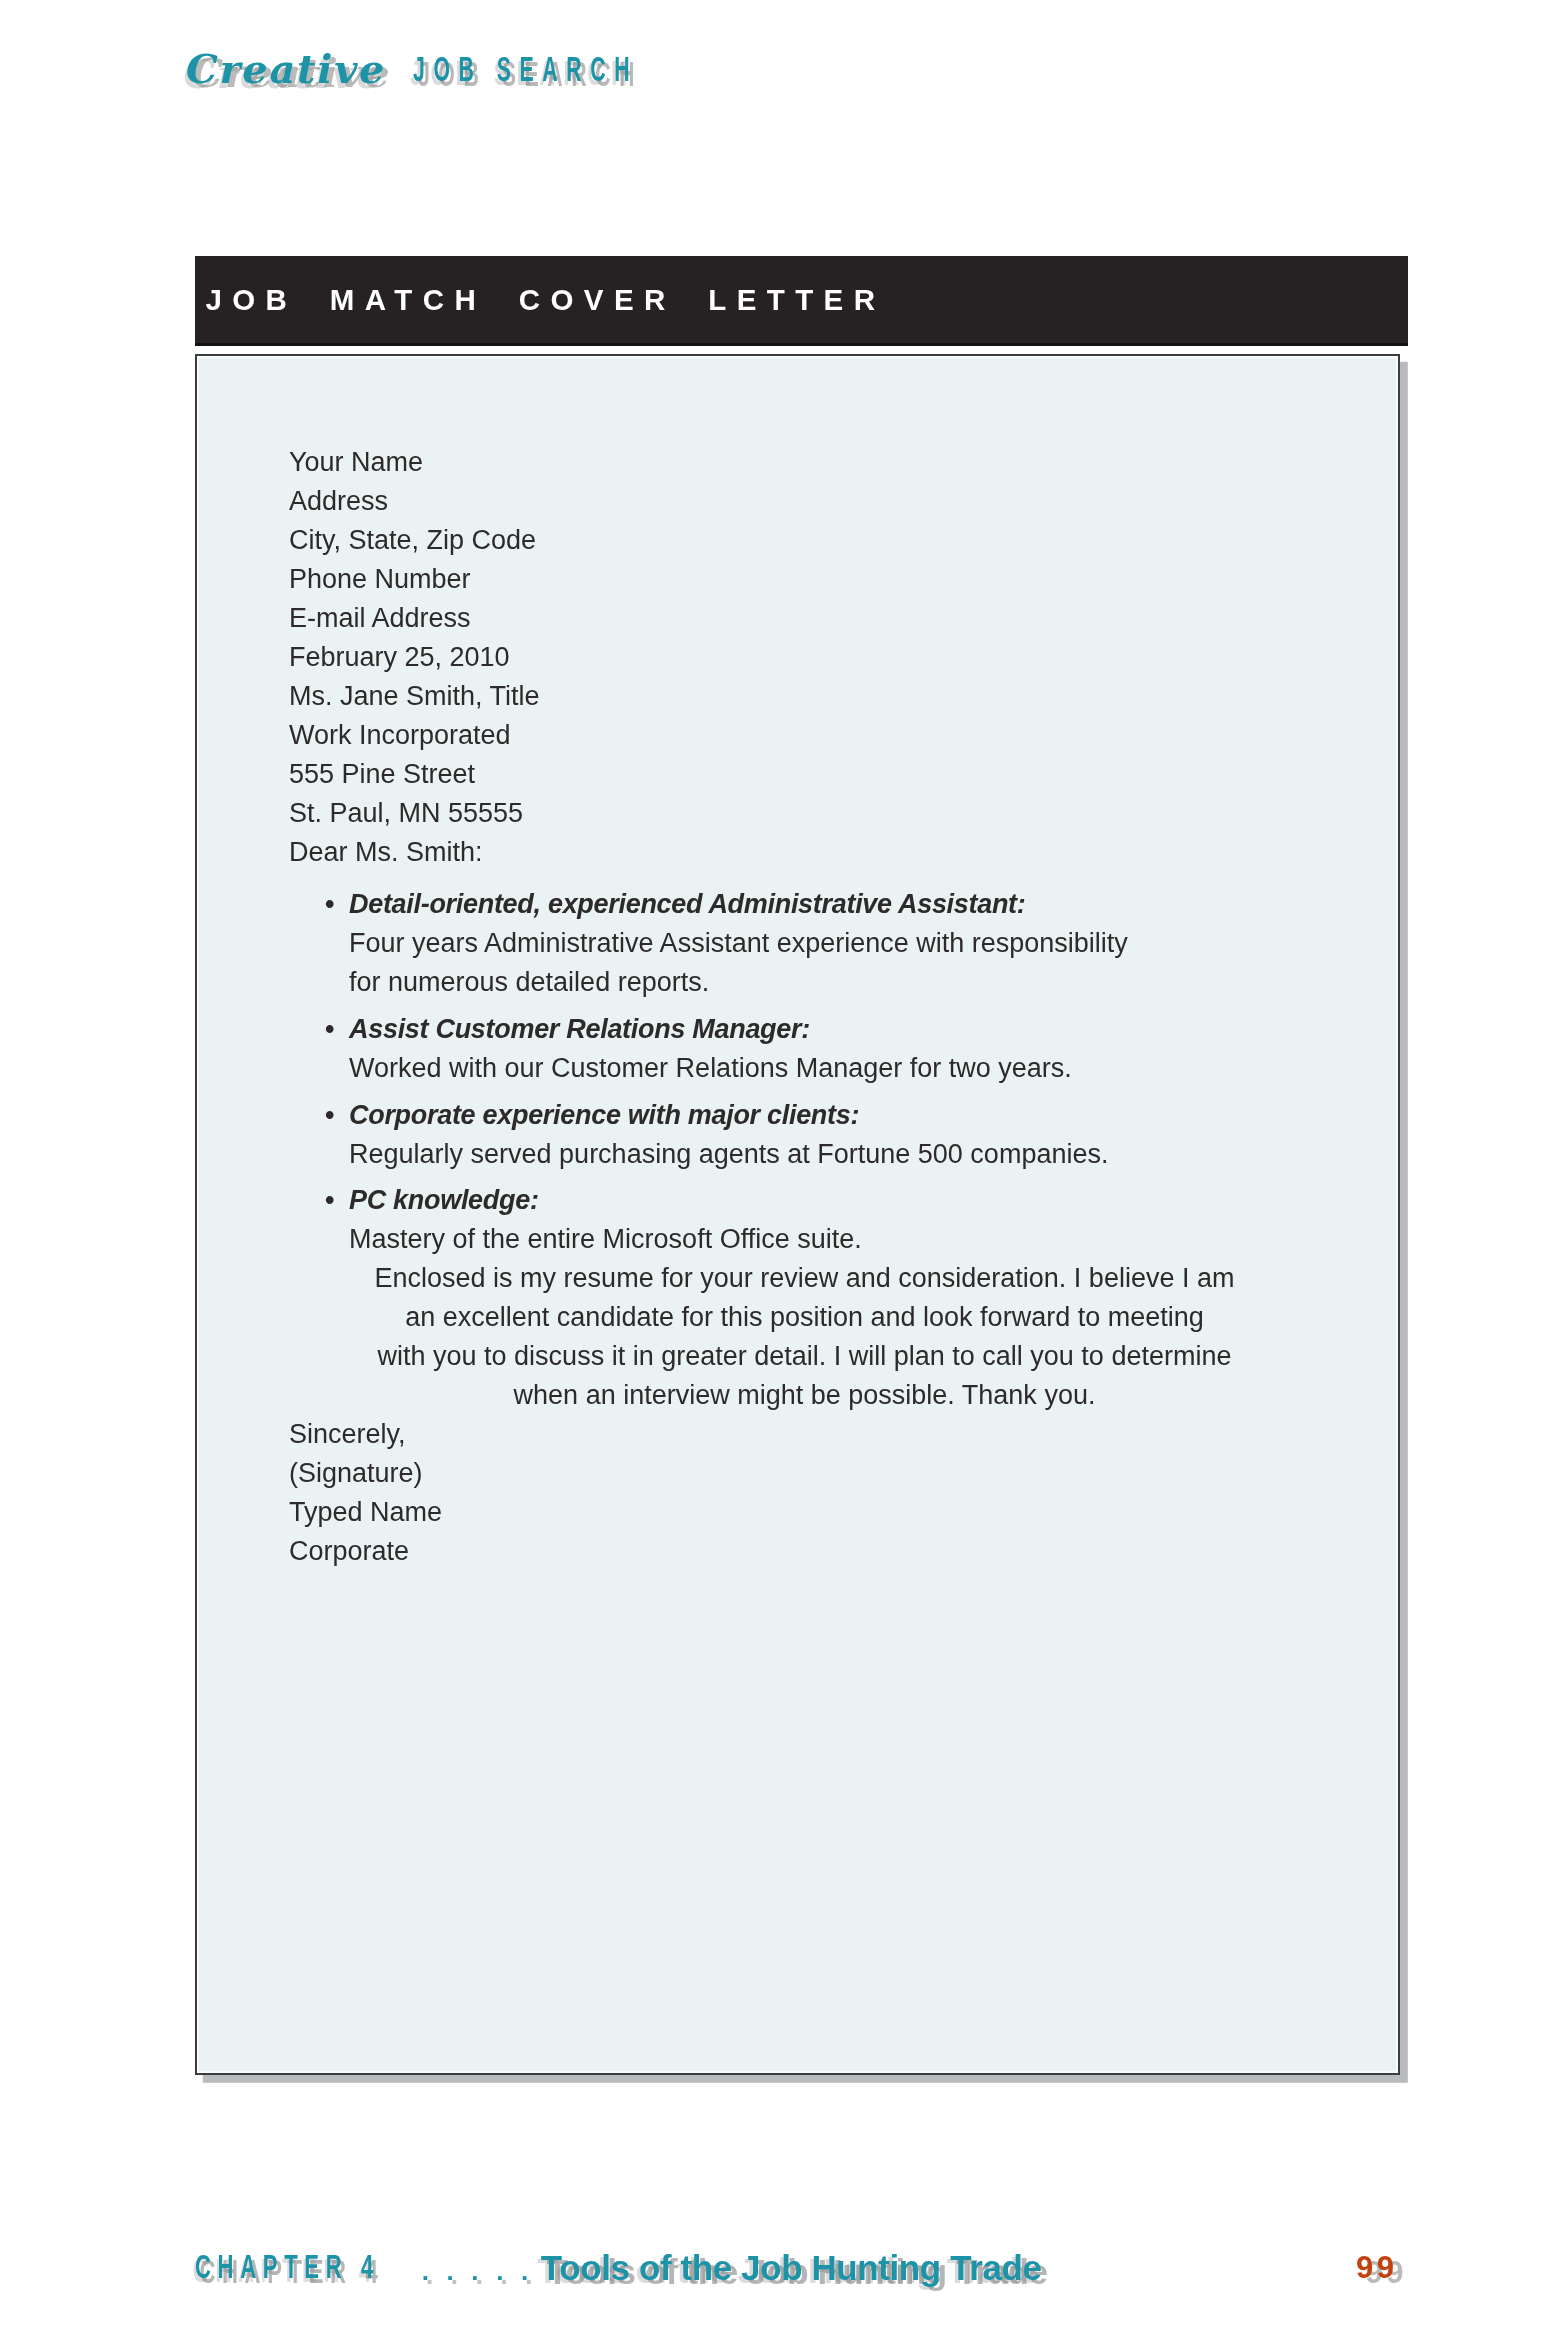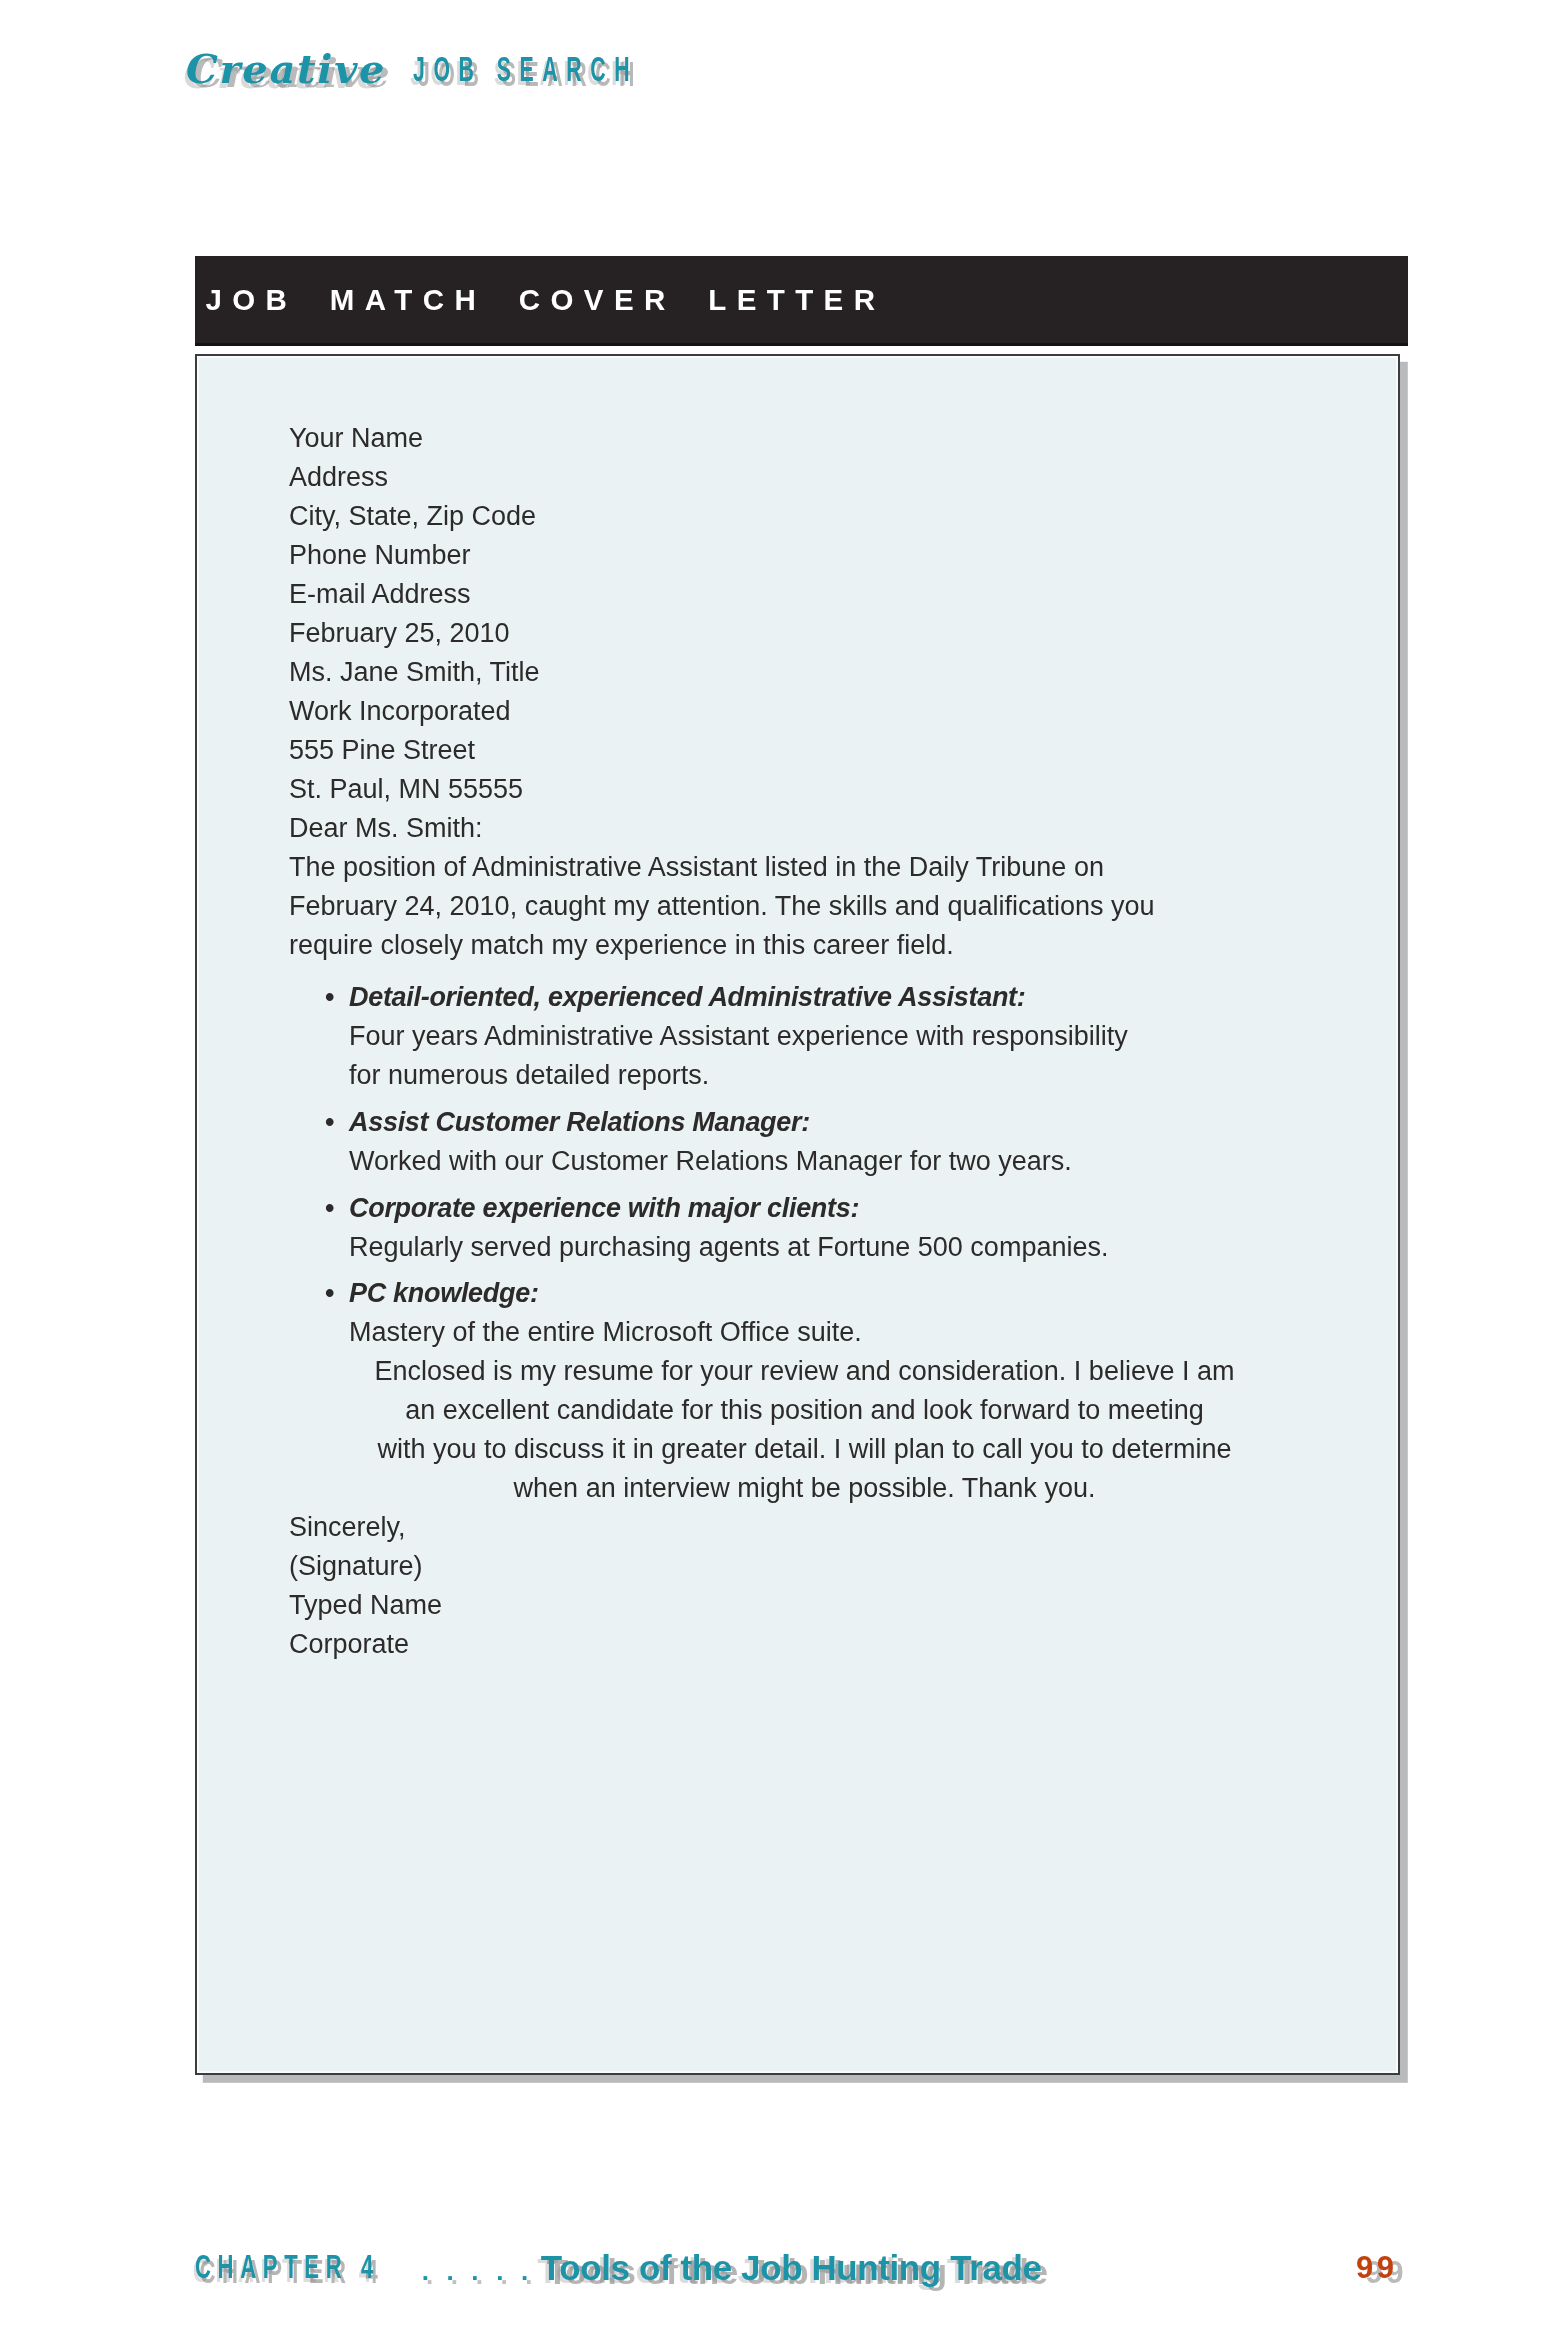--- a/index.html
+++ b/index.html
@@ -35,21 +35,21 @@
   }
 
   
   .sheet{
     position:absolute;left:195px;top:354px;width:1205px;height:1721px;
     background:#ebf2f4;border:2.6px solid #3a3c3d;
     box-shadow:7.8px 7.8px 0 #b9babc, inset 0 0 0 1.7px #fbfdfd;
     box-sizing:border-box;
   }
   .sheet-content{
-    padding:63px 78px 0 92px;
+    padding:87px 78px 0 92px;
     color:#2c2b29;font-size:27px;line-height:39px;
   }
   .pre{white-space:pre-line;}
   .sheet-content p{margin:0;}
   .sender{margin-top:0;}
   .dateline{margin-top:19px;}
   .recipient{margin-top:18px;}
   .salutation{margin-top:28px;}
   .intro{margin-top:45px;}
   .bullets{margin-top:13px;}
@@ -104,23 +104,20 @@
 Address
 City, State, Zip Code
 Phone Number
 E-mail Address</p>
       <p class="dateline">February 25, 2010</p>
       <p class="pre recipient">Ms. Jane Smith, Title
 Work Incorporated
 555 Pine Street
 St. Paul, MN 55555</p>
       <p class="salutation">Dear Ms. Smith:</p>
-      <p class="pre intro">The position of Administrative Assistant listed in the Daily Tribune on
-February 24, 2010, caught my attention. The skills and qualifications you
-require closely match my experience in this career field.</p>
 
       <div class="bullets">
 
         <div class="bullet">
           <span class="bullet-marker">•</span>
           <div>
             <span class="bullet-head">Detail-oriented, experienced Administrative Assistant:</span>
             <div class="pre">Four years Administrative Assistant experience with responsibility
 for numerous detailed reports.</div>
           </div>

